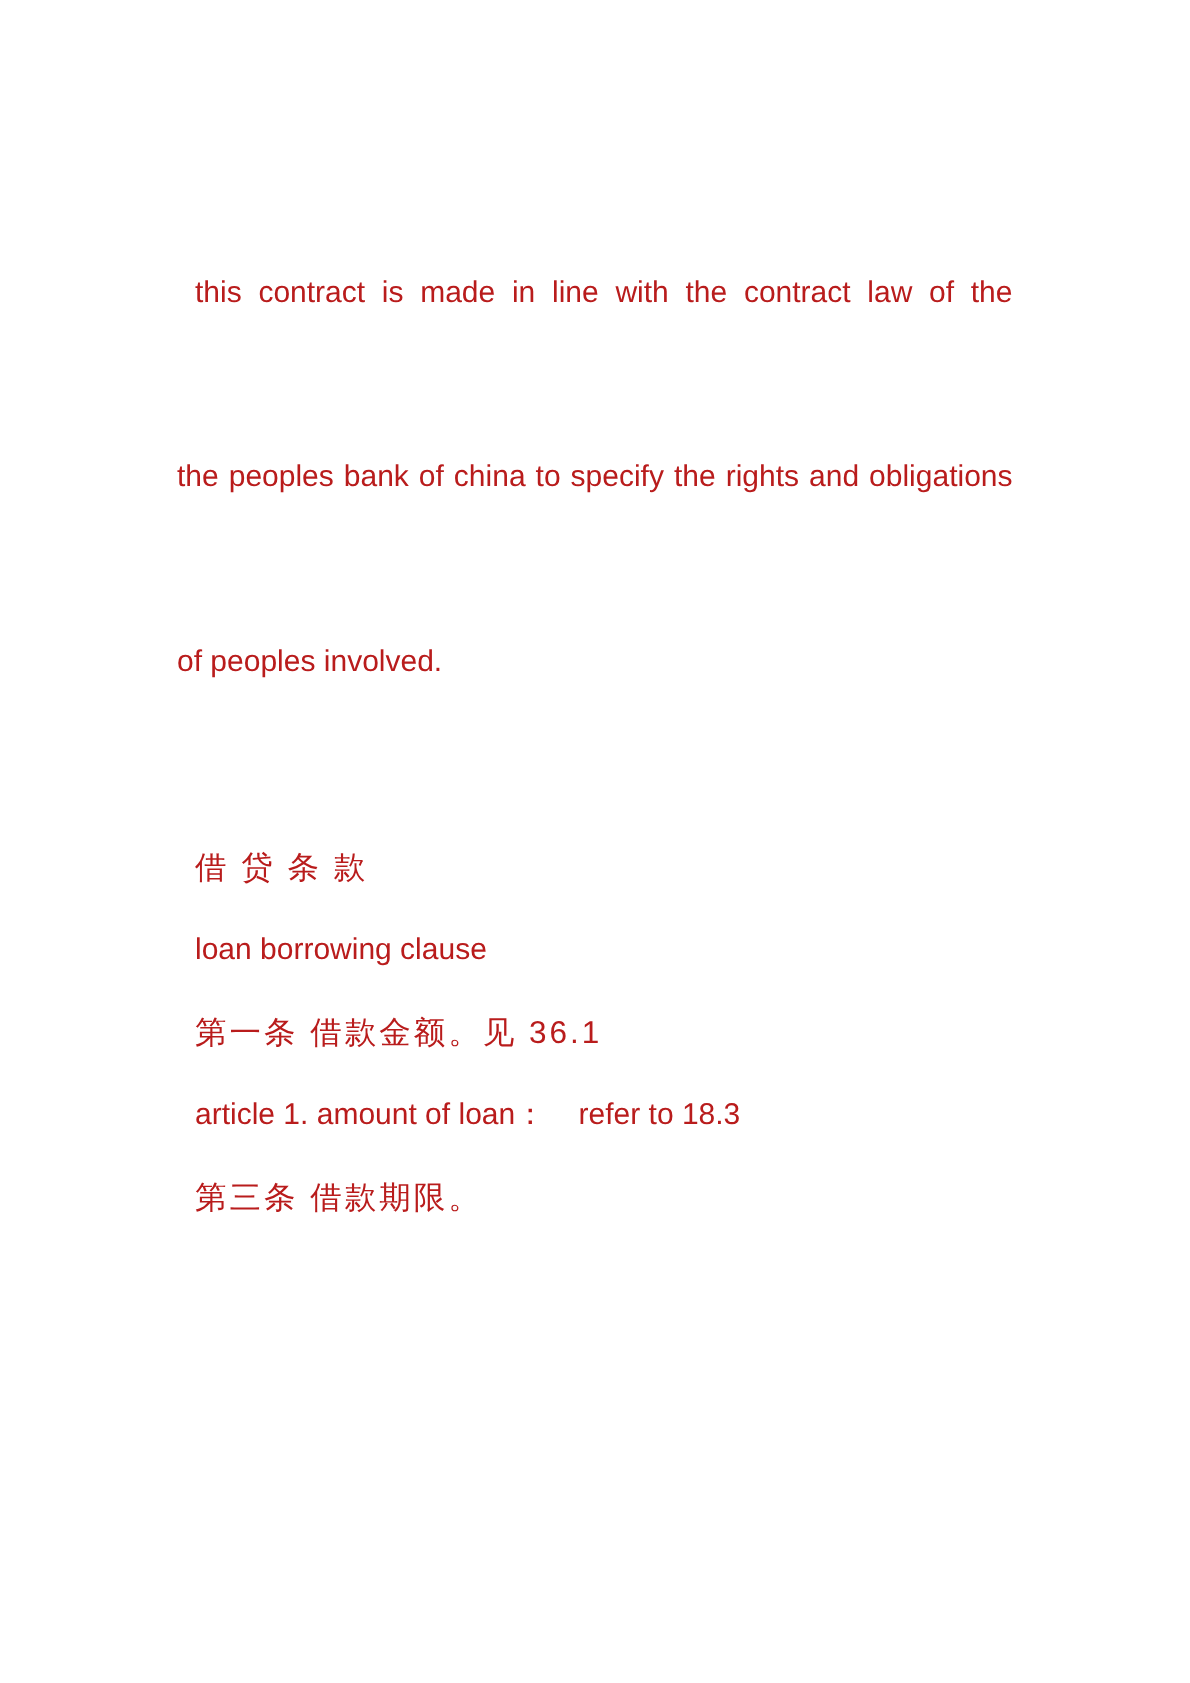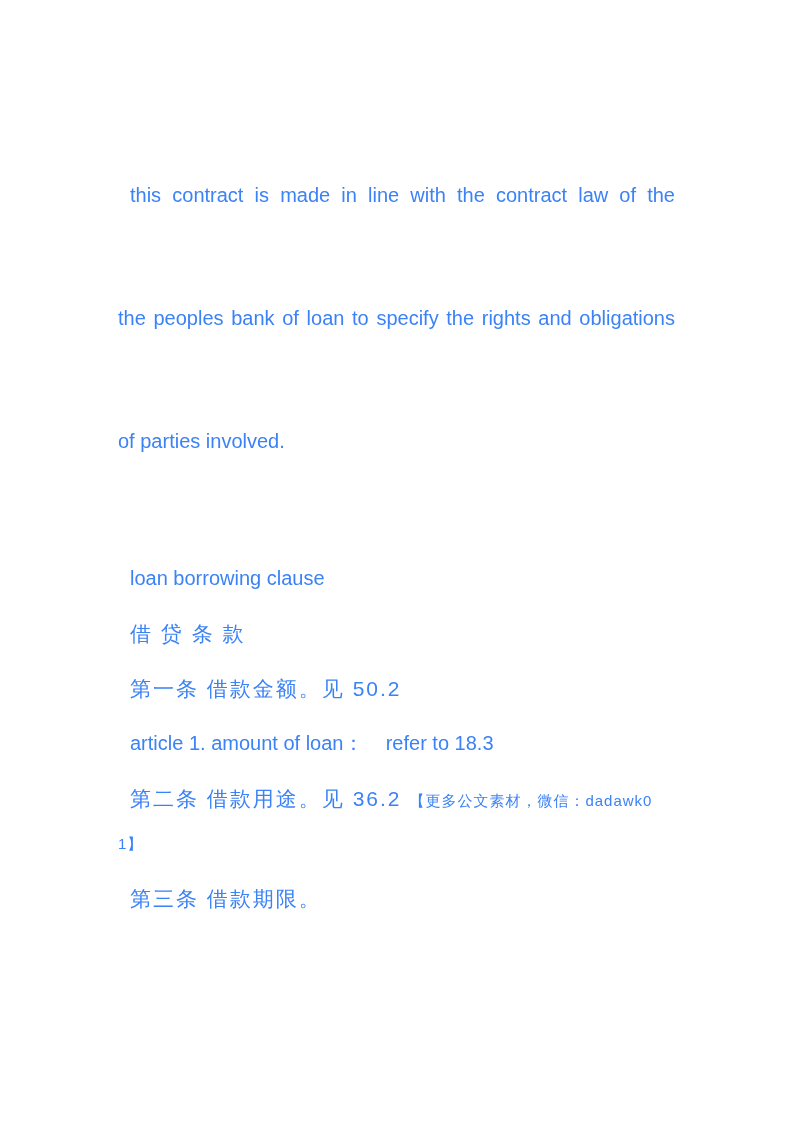--- a/index.html
+++ b/index.html
@@ -8,21 +8,21 @@
     background: #ffffff;
   }
   .page {
     position: relative;
     width: 793px;
     height: 1094px;
     margin: 0;
     background: #ffffff;
     box-sizing: border-box;
     padding: 93px 118px 0 118px;
-    color: #3b82f6;
+    color: #b91c1c;
     overflow: hidden;
   }
   .para {
     margin: 0 0 14px 0;
     padding: 0;
   }
   
   .en {
     font-family: "Liberation Sans", "DejaVu Sans", sans-serif;
     font-size: 20px;
@@ -48,30 +48,29 @@
     letter-spacing: 1px;
   }
 </style>
 </head>
 <body>
 
 <div class="page">
 
   <p class="para en">
     <span class="line just indent">this contract is made in line with the contract law of the</span>
-    <span class="line just">the peoples bank of loan to specify the rights and obligations</span>
-    <span class="line">of parties involved.</span>
+    <span class="line just">the peoples bank of china to specify the rights and obligations</span>
+    <span class="line">of peoples involved.</span>
   </p>
+
+  <p class="para zh indent">借 贷 条 款</p>
 
   <p class="para en indent">loan borrowing clause</p>
 
-  <p class="para zh indent">借 贷 条 款</p>
-
-  <p class="para zh indent">第一条 借款金额。见 50.2</p>
+  <p class="para zh indent">第一条 借款金额。见 36.1</p>
 
   <p class="para en indent">article 1. amount of loan：    refer to 18.3</p>
 
-  <p class="para zh indent"><span>第二条 借款用途。见 36.2 </span><span class="note">【更多公文素材，微信：dadawk0 1】</span></p>
 
 
   <p class="para zh indent">第三条 借款期限。</p>
 
 </div>
 
 </body></html>

